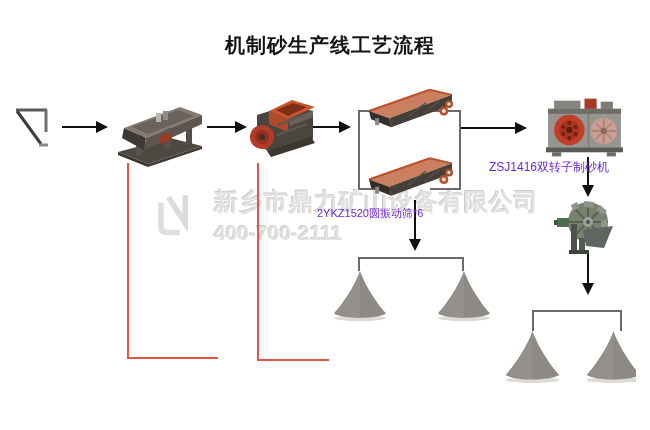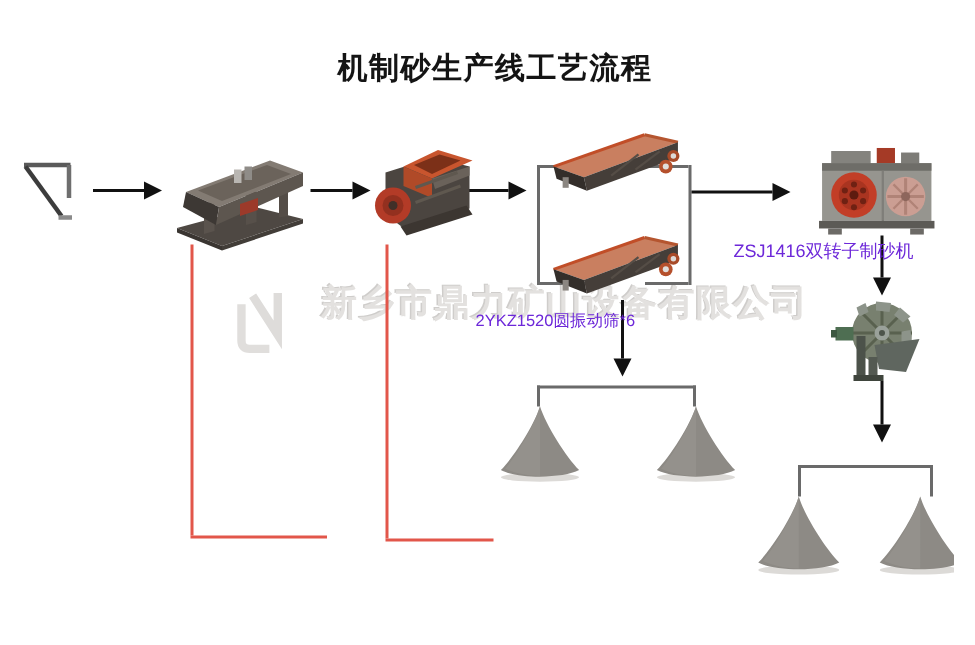--- a/index.html
+++ b/index.html
@@ -38,20 +38,21 @@
   <h1 class="title">机制砂生产线工艺流程</h1>
 
   <div class="wm">
     <svg width="56" height="54" viewBox="0 0 60 58">
       <path d="M16,18 L16,44 Q16,50 22,50 L36,50" fill="none" stroke="#e0dedc" stroke-width="6"></path>
       <path d="M24,12 L42,40 L42,10" fill="none" stroke="#dedcda" stroke-width="6"></path>
     </svg>
     <div class="wm-text">
       <div class="wm-line1">新乡市鼎力矿山设备有限公司</div>
       <div class="wm-line2">
+        <span>400-700-2111</span>
       </div>
     </div>
   </div>
 
   <svg class="machine" style="left:12px;top:104px" width="42" height="46" viewBox="0 0 42 46">
     <path d="M4,6 L35,6" stroke="#5a5a5a" stroke-width="3" fill="none"></path>
     <path d="M34,6 L34,28" stroke="#6e6e6e" stroke-width="3" fill="none"></path>
     <path d="M5,7 L29,40" stroke="#3c3c3c" stroke-width="3" fill="none"></path>
     <path d="M27,41 L36,41" stroke="#8a8a8a" stroke-width="3" fill="none"></path>
   </svg>

